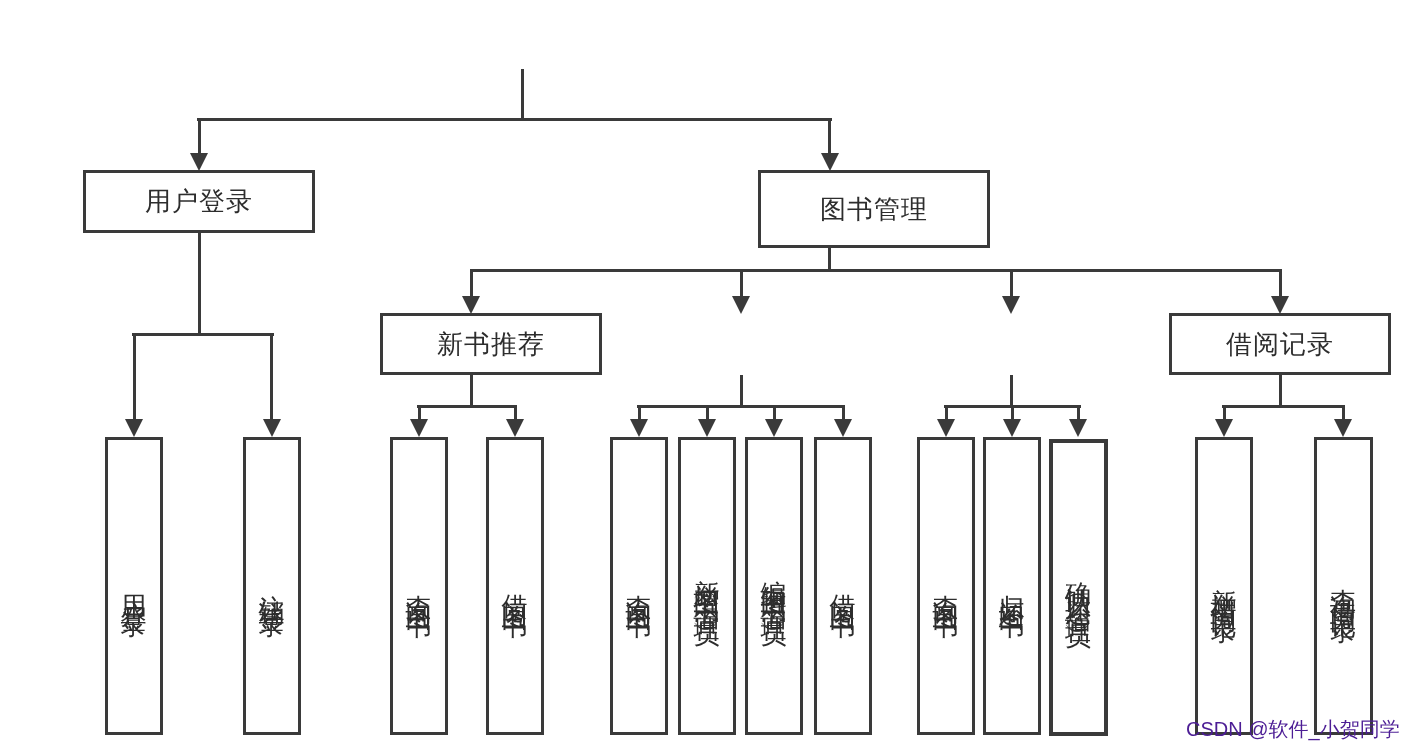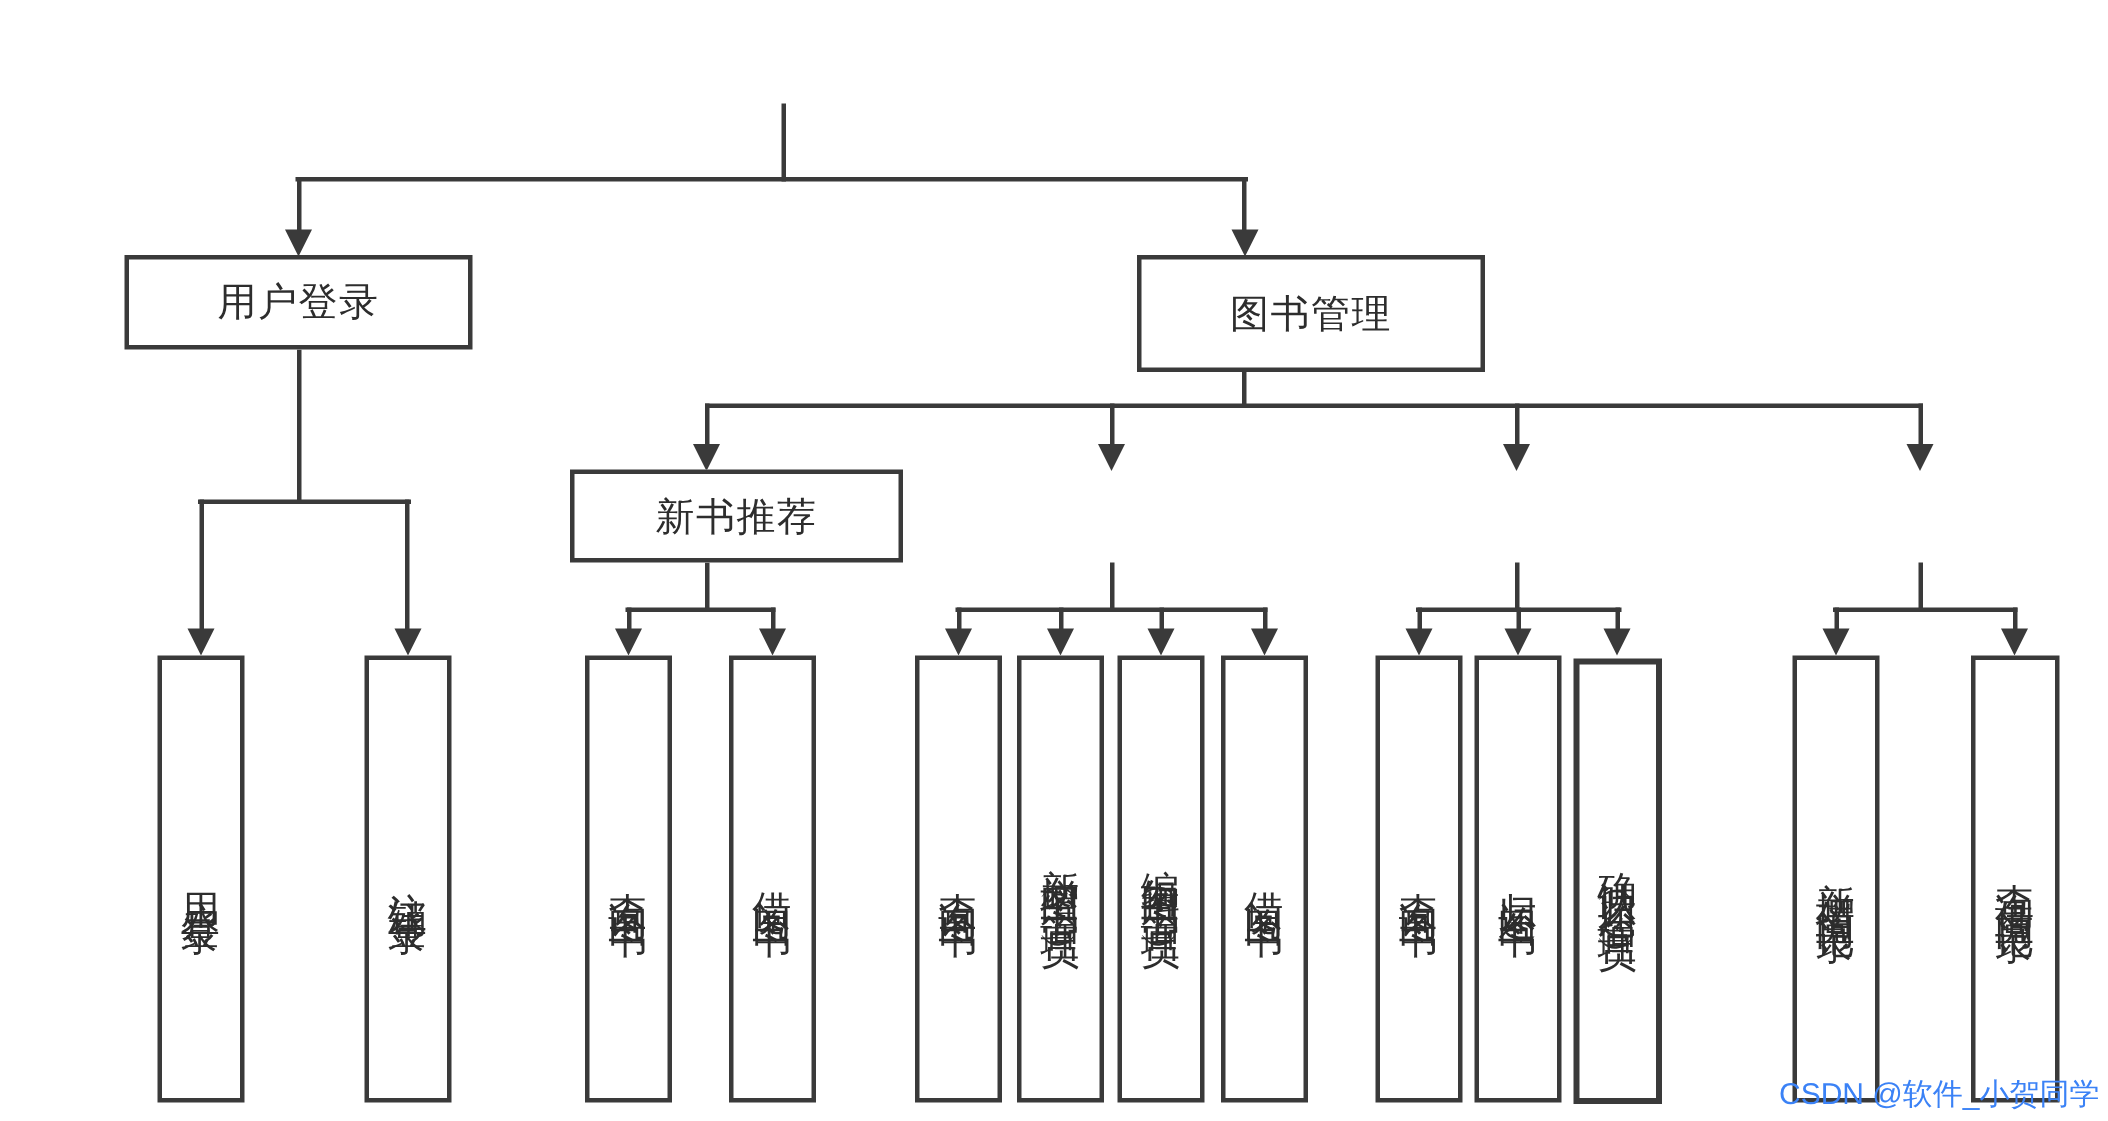--- a/index.html
+++ b/index.html
@@ -36,21 +36,21 @@
     width:0; height:0;
     border-left:9px solid transparent;
     border-right:9px solid transparent;
     border-top:18px solid #3a3a3a;
     z-index:1;
   }
   .watermark {
     position:absolute;
     left:1186px; top:716px;
     font-size:20px;
-    color:#3b82f6;
+    color:#4c1d95;
     white-space:nowrap;
     z-index:3;
   }
 </style>
 </head>
 <body>
 
 <div id="canvas">
 
   <div class="line" style="left:521px;top:69px;width:3px;height:52px;"></div>
@@ -120,20 +120,23 @@
   <div class="box hbox" style="left:722px;top:170px;width:232px;height:78px;margin-left:36px;">
     <span>图书管理</span>
   </div>
 
   <div class="box hbox" style="left:380px;top:313px;width:222px;height:62px;">
     <span>新书推荐</span>
   </div>
 
 
 
+  <div class="box hbox" style="left:1169px;top:313px;width:222px;height:62px;">
+    <span>借阅记录</span>
+  </div>
 
   <div class="box vbox" style="left:105px;top:437px;width:58px;height:298px;">
     <span>用户登录</span>
   </div>
   <div class="box vbox" style="left:243px;top:437px;width:58px;height:298px;">
     <span>注销登录</span>
   </div>
 
   <div class="box vbox" style="left:390px;top:437px;width:58px;height:298px;">
     <span>查询图书</span>

